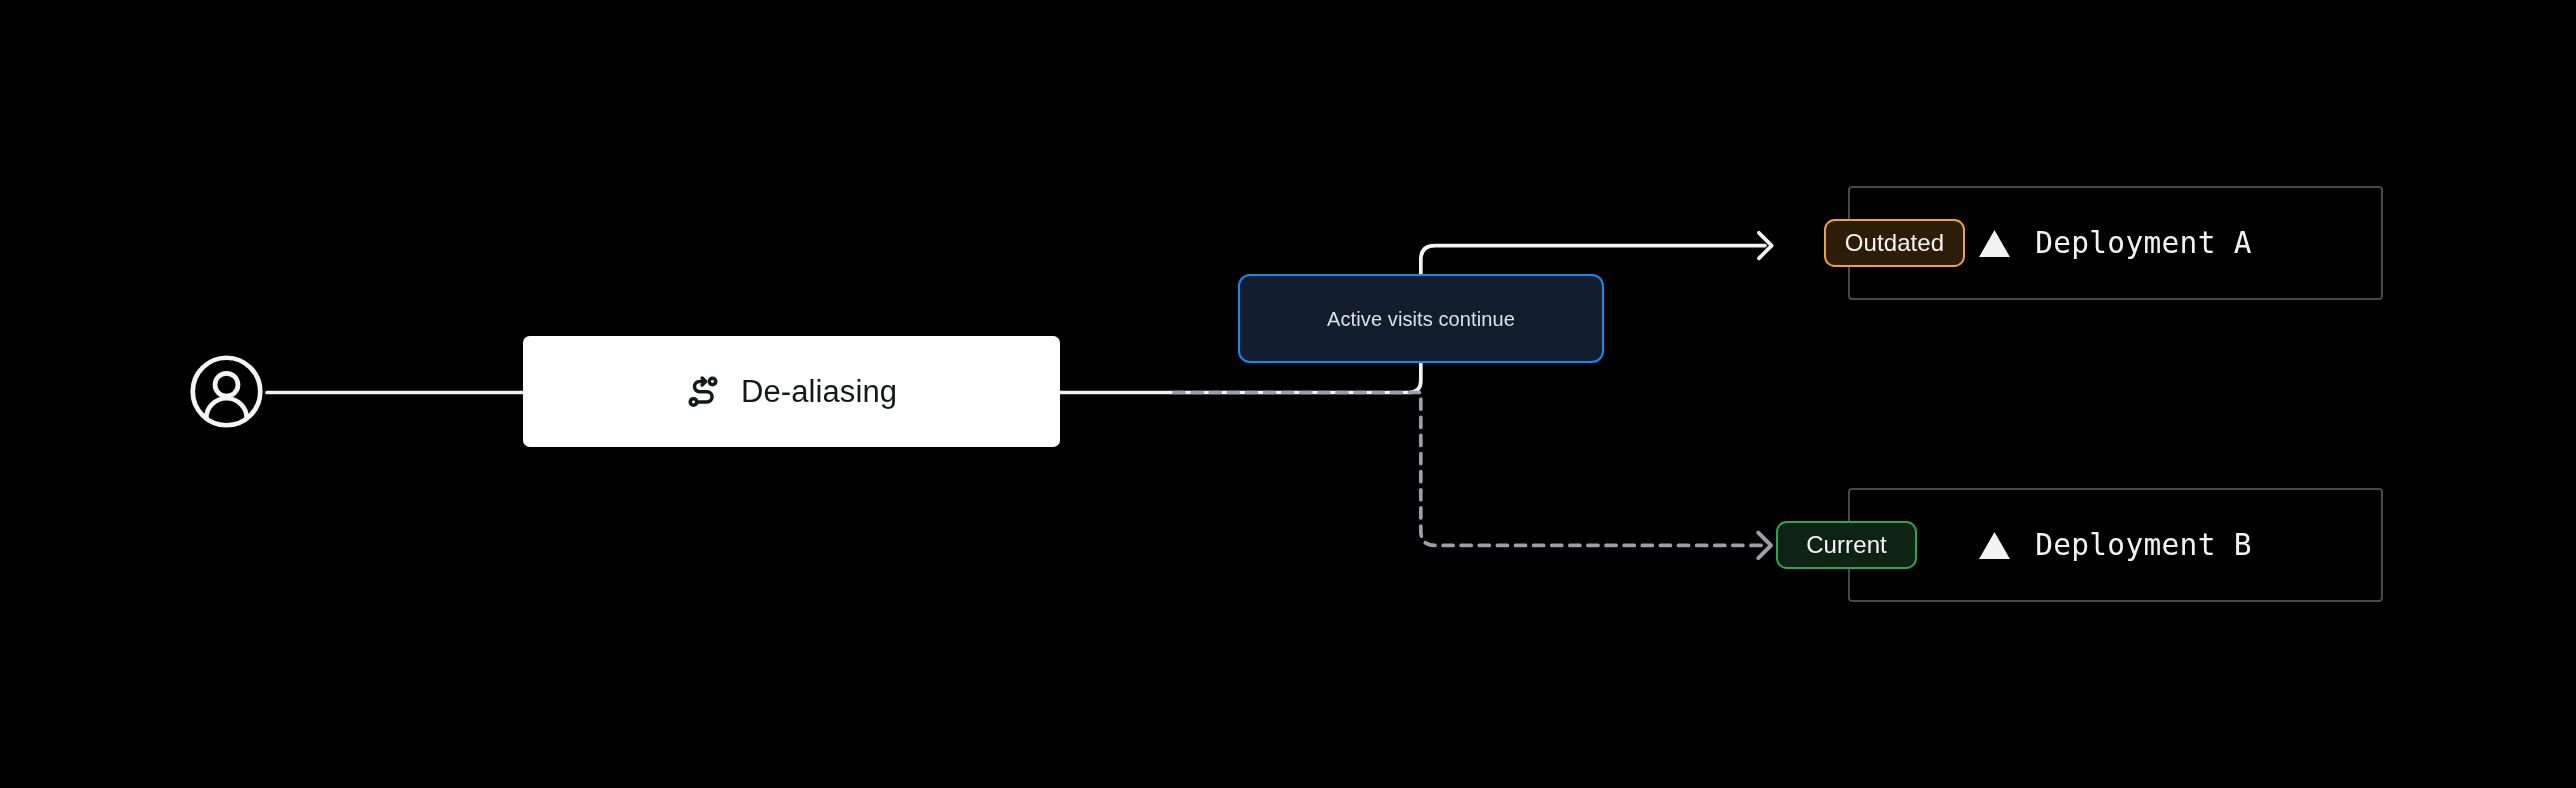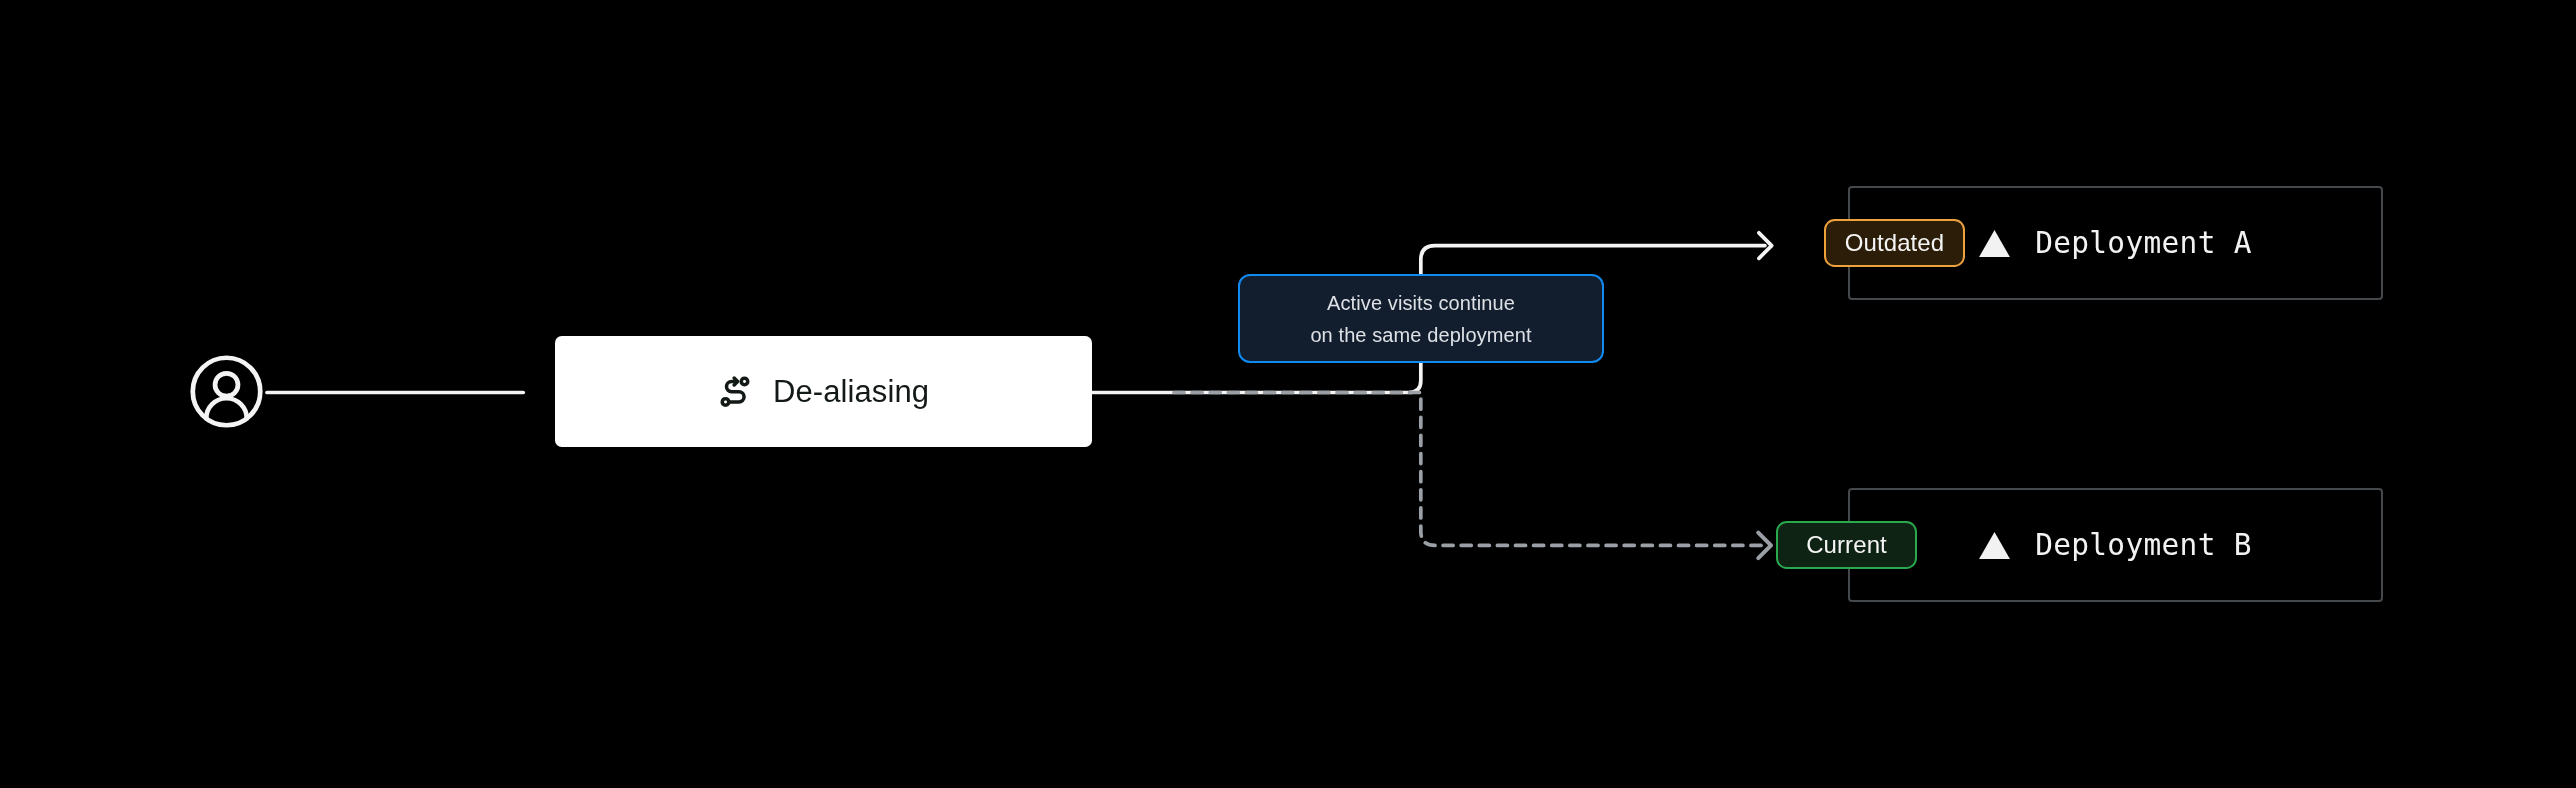--- a/index.html
+++ b/index.html
@@ -37,21 +37,21 @@
   
   .user-icon{left:186px;top:351px;width:81px;height:81px;}
   .user-icon svg{width:100%;height:100%;stroke:var(--line-solid);stroke-width:1.4;fill:none;stroke-linecap:round;stroke-linejoin:round;}
   
   .process-box{
     left:523px;top:336px;width:537px;height:111px;
     background:var(--process-bg);
     border-radius:6.7px;
     display:flex;align-items:center;justify-content:center;gap:21px;
     color:var(--process-text);
-    font-size:31px;font-weight:500;letter-spacing:0.1px;margin-left:32px;
+    font-size:31px;font-weight:500;letter-spacing:0.1px;
   }
   .process-box svg{width:34px;height:34px;stroke:var(--process-text);stroke-width:2.5;fill:none;stroke-linecap:round;stroke-linejoin:round;flex:0 0 auto;}
   
   .tooltip{
     left:1238px;top:274px;width:366px;height:89px;
     background:var(--tooltip-bg);
     border:2.7px solid var(--tooltip-border);
     border-radius:12px;
     display:flex;flex-direction:column;align-items:center;justify-content:center;
     color:var(--tooltip-text);
@@ -119,21 +119,20 @@
     <circle cx="5.3" cy="19" r="2.3"></circle>
     <circle cx="18.7" cy="4.6" r="2.3"></circle>
     <path d="M8 19 h6.8 a3.6 3.6 0 0 0 0-7.2 h-5.2 a3.6 3.6 0 0 1 0-7.2 H13.6"></path>
     <path d="M11.4 2.2 L13.8 4.6 L11.4 7"></path>
   </svg>
   <span>De-aliasing</span>
 </div>
 
 <div class="abs tooltip">
   <span>Active visits continue</span>
-  <span>on the same deployment</span>
 </div>
 
 <div class="abs deploy-box deploy-a">
   <svg viewBox="0 0 48 42">
     <polygon points="24,0 48,42 0,42"></polygon>
   </svg>
   <span>Deployment A</span>
 </div>
 <div class="abs badge badge-outdated">
   <span>Outdated</span>

